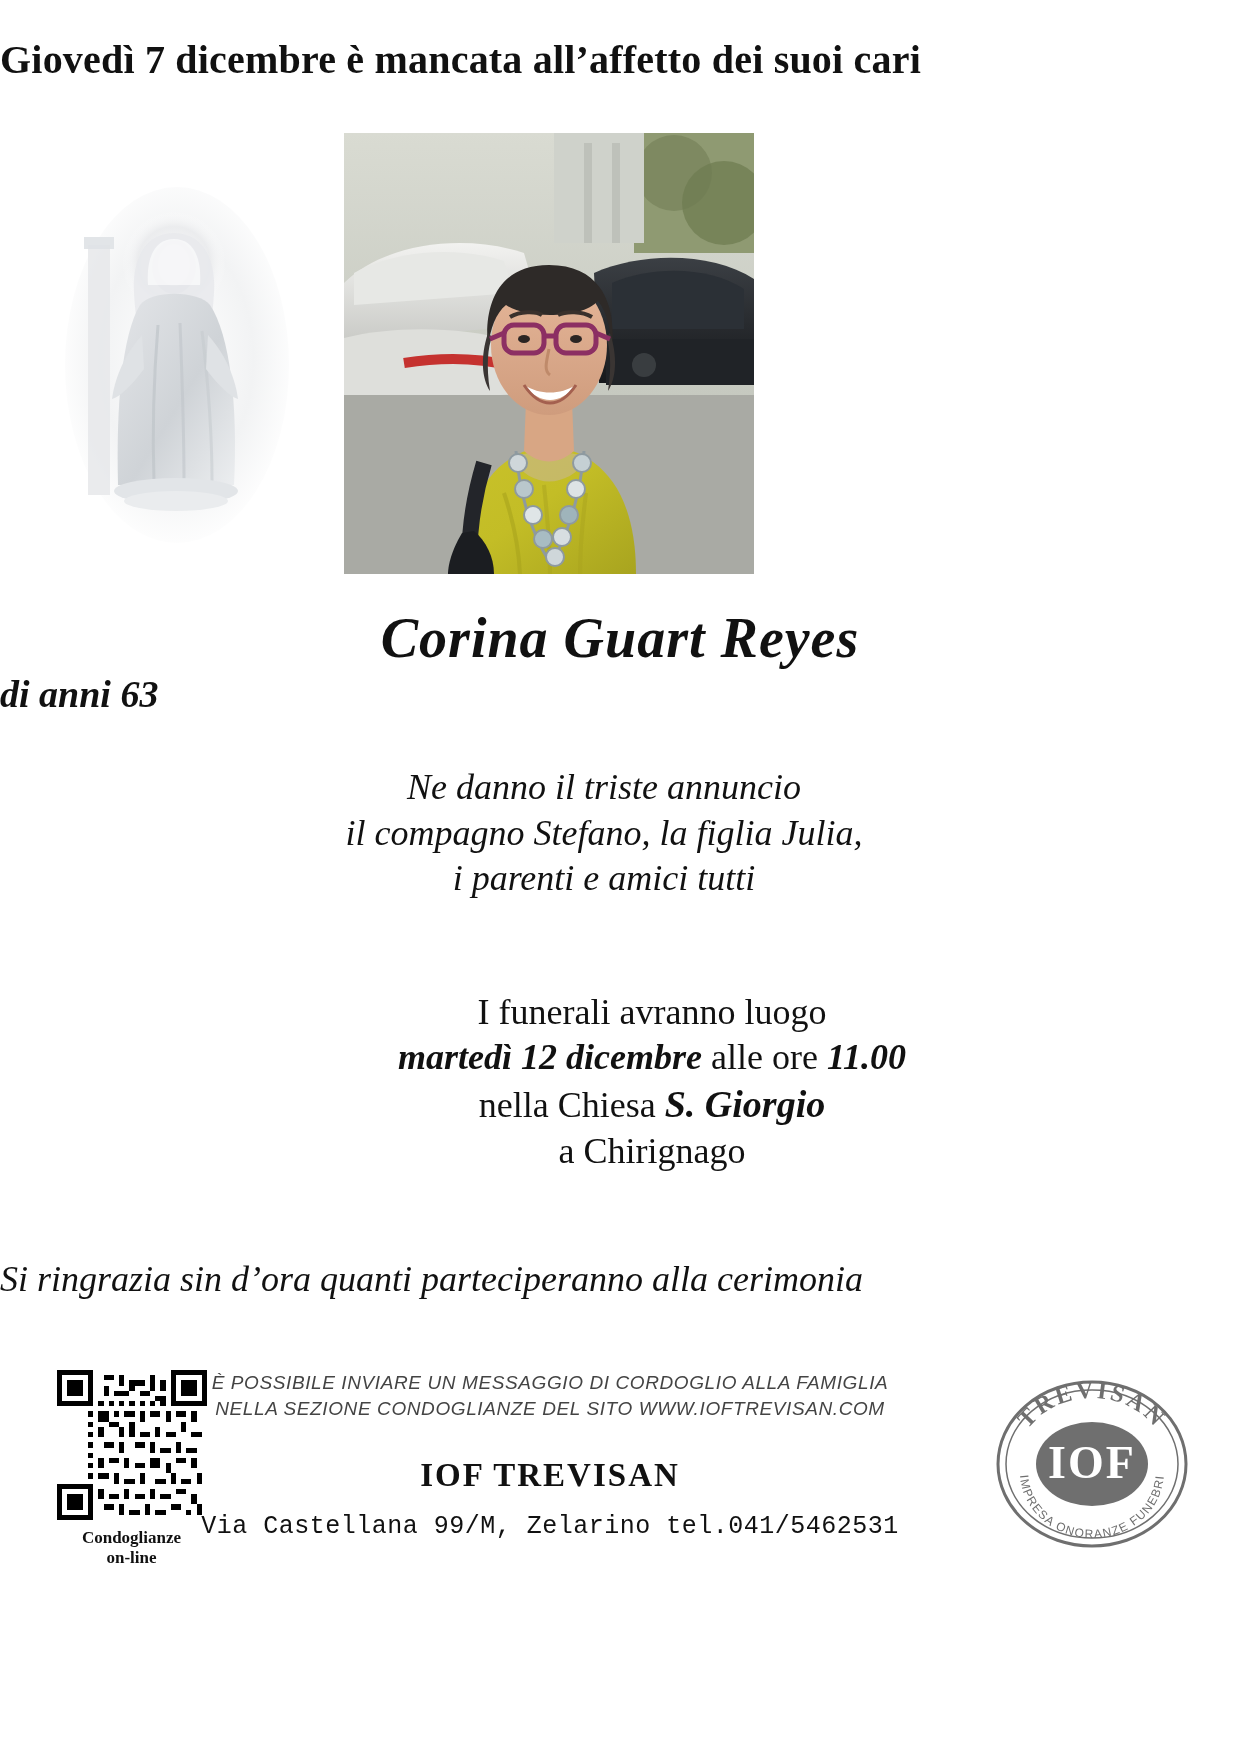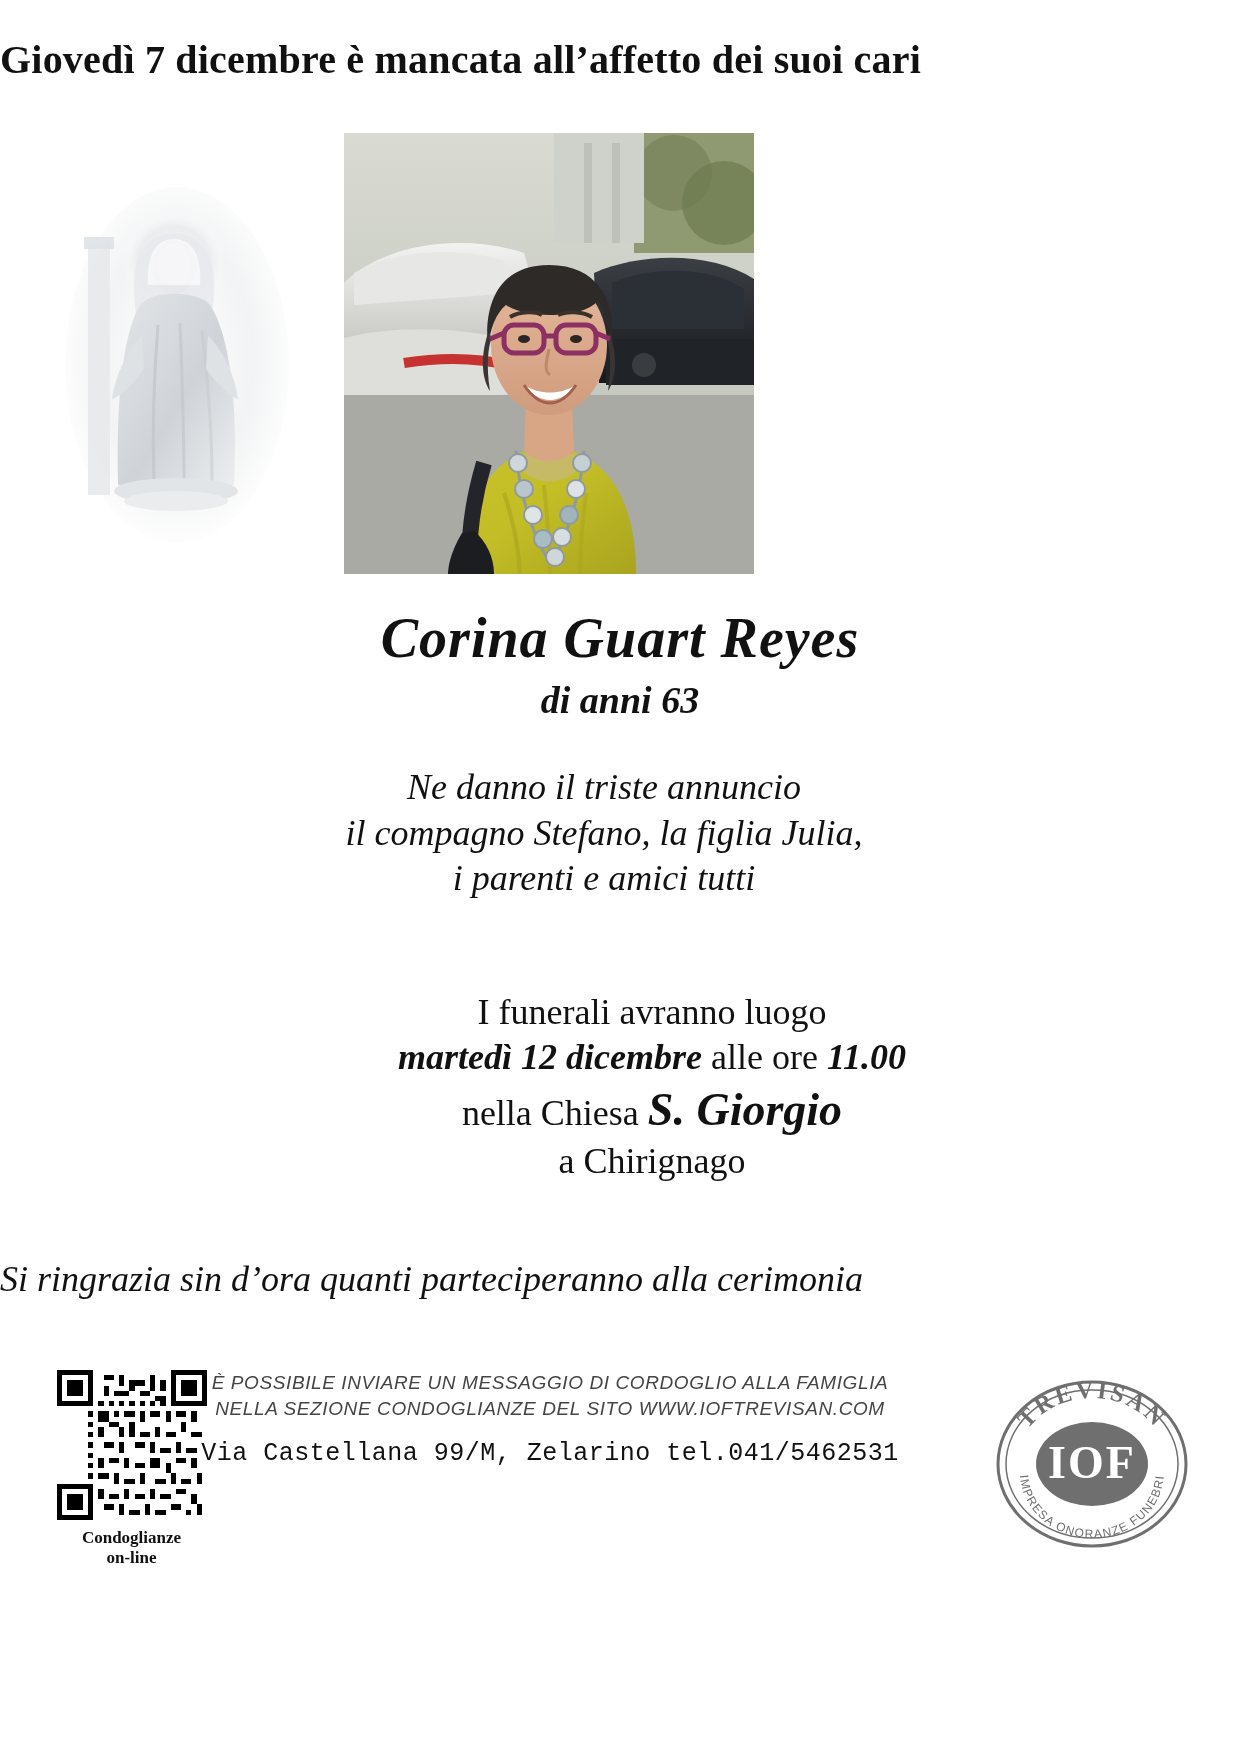--- a/index.html
+++ b/index.html
@@ -67,25 +67,24 @@
     font-size: 56px;
     font-weight: bold;
     font-style: italic;
     letter-spacing: 1px;
   }
   .age {
     position: absolute;
     top: 672px;
     left: 0;
     width: 1240px;
-    text-align: center;
+    text-align: left;
     font-size: 38px;
     font-weight: bold;
     font-style: italic;
-    margin-top: 6px;
   }
 
   
   .announce {
     position: absolute;
     top: 765px;
     left: 0;
     width: 1208px;
     text-align: center;
     font-size: 36px;
@@ -104,21 +103,21 @@
     line-height: 1.26;
     padding-left: 32px;
   }
   .funeral .b {
     font-weight: bold;
     font-style: italic;
   }
   .funeral .church {
     font-weight: bold;
     font-style: italic;
-    font-size: 46px;
+    font-size: 38px;
   }
 
   
   .thanks {
     position: absolute;
     top: 1258px;
     left: 0;
     width: 1135px;
     text-align: left;
     font-size: 36px;
@@ -484,20 +483,21 @@
         <div>Condoglianze</div>
         <div>on-line</div>
       </div>
     </div>
 
     <div class="footer-center">
       <div class="footer-note">
         <div>È POSSIBILE INVIARE UN MESSAGGIO DI CORDOGLIO ALLA FAMIGLIA</div>
         <div>NELLA SEZIONE CONDOGLIANZE DEL SITO WWW.IOFTREVISAN.COM</div>
       </div>
+      <div class="footer-brand">IOF TREVISAN</div>
       <div class="footer-address">Via Castellana 99/M, Zelarino tel.041/5462531</div>
     </div>
 
     <div class="logo-wrap">
       <svg width="200" height="185" viewBox="0 0 200 185" xmlns="http://www.w3.org/2000/svg">
         <defs>
           <path id="arcTop" d="M 22 98 A 78 72 0 0 1 178 98"></path>
           <path id="arcBottom" d="M 28 100 A 72 66 0 0 0 172 100"></path>
         </defs>
         <ellipse cx="100" cy="92" rx="94" ry="82" fill="none" stroke="#6f6f6f" stroke-width="3"></ellipse>

